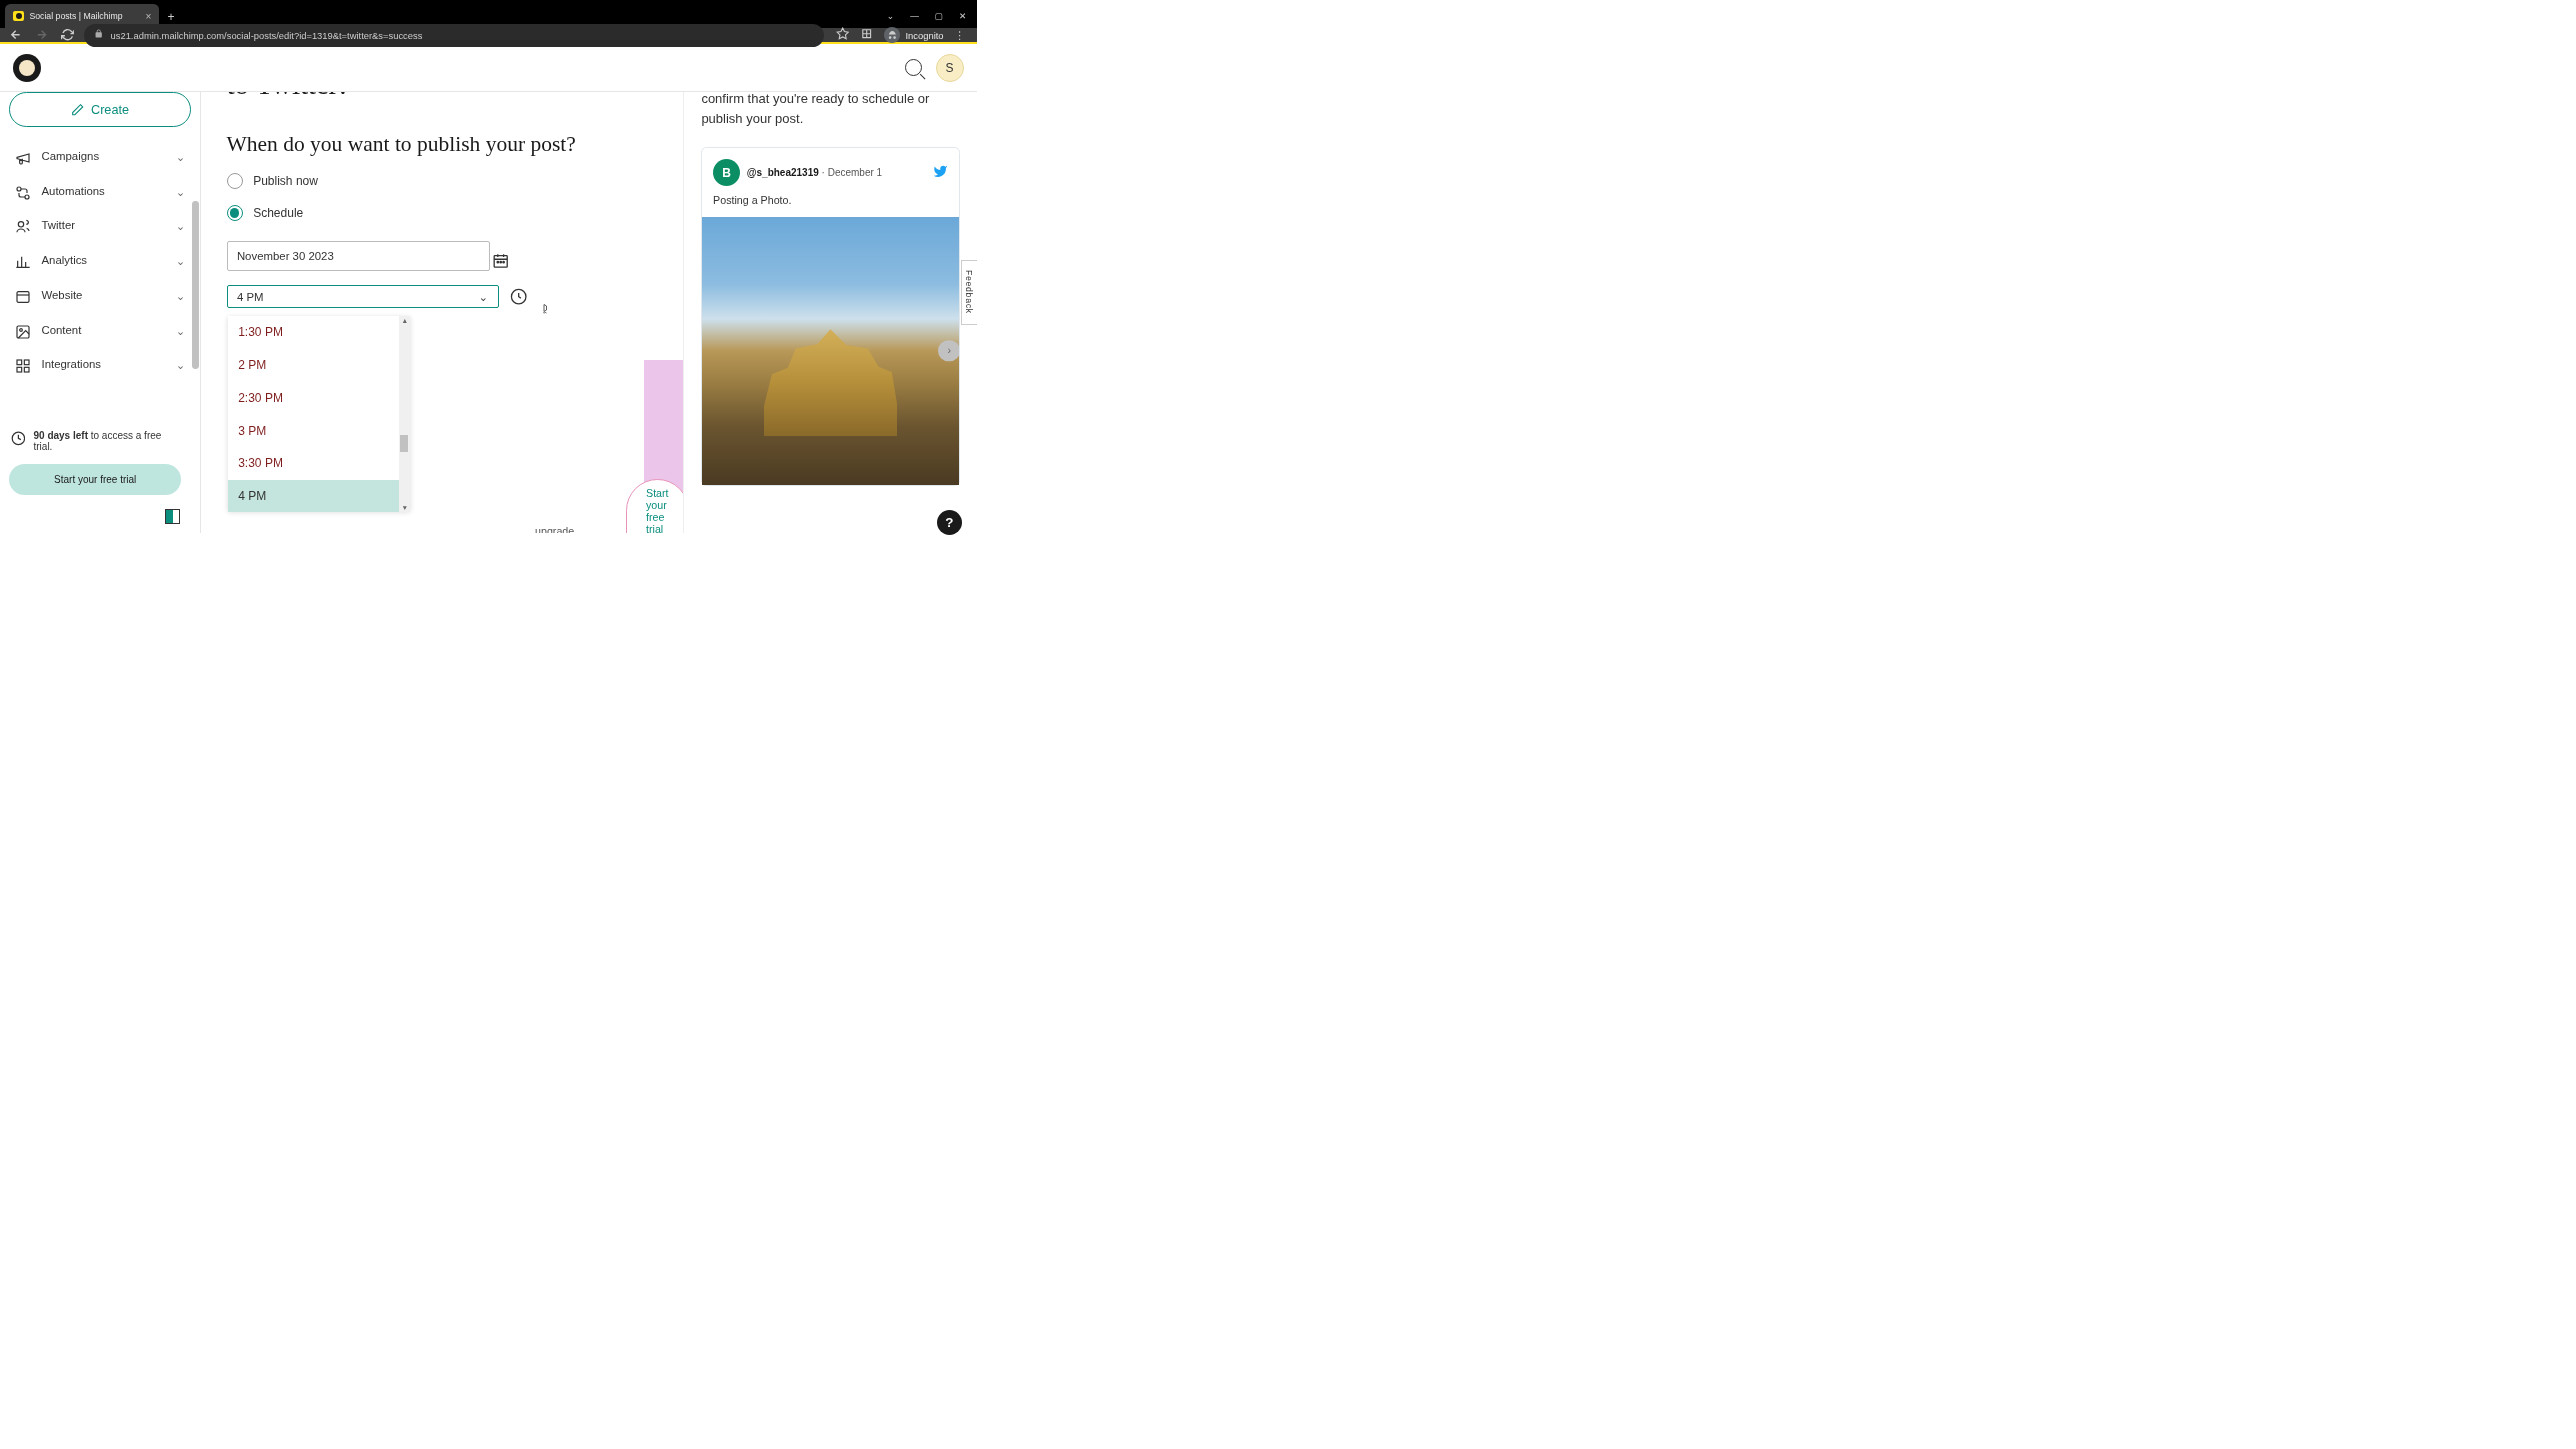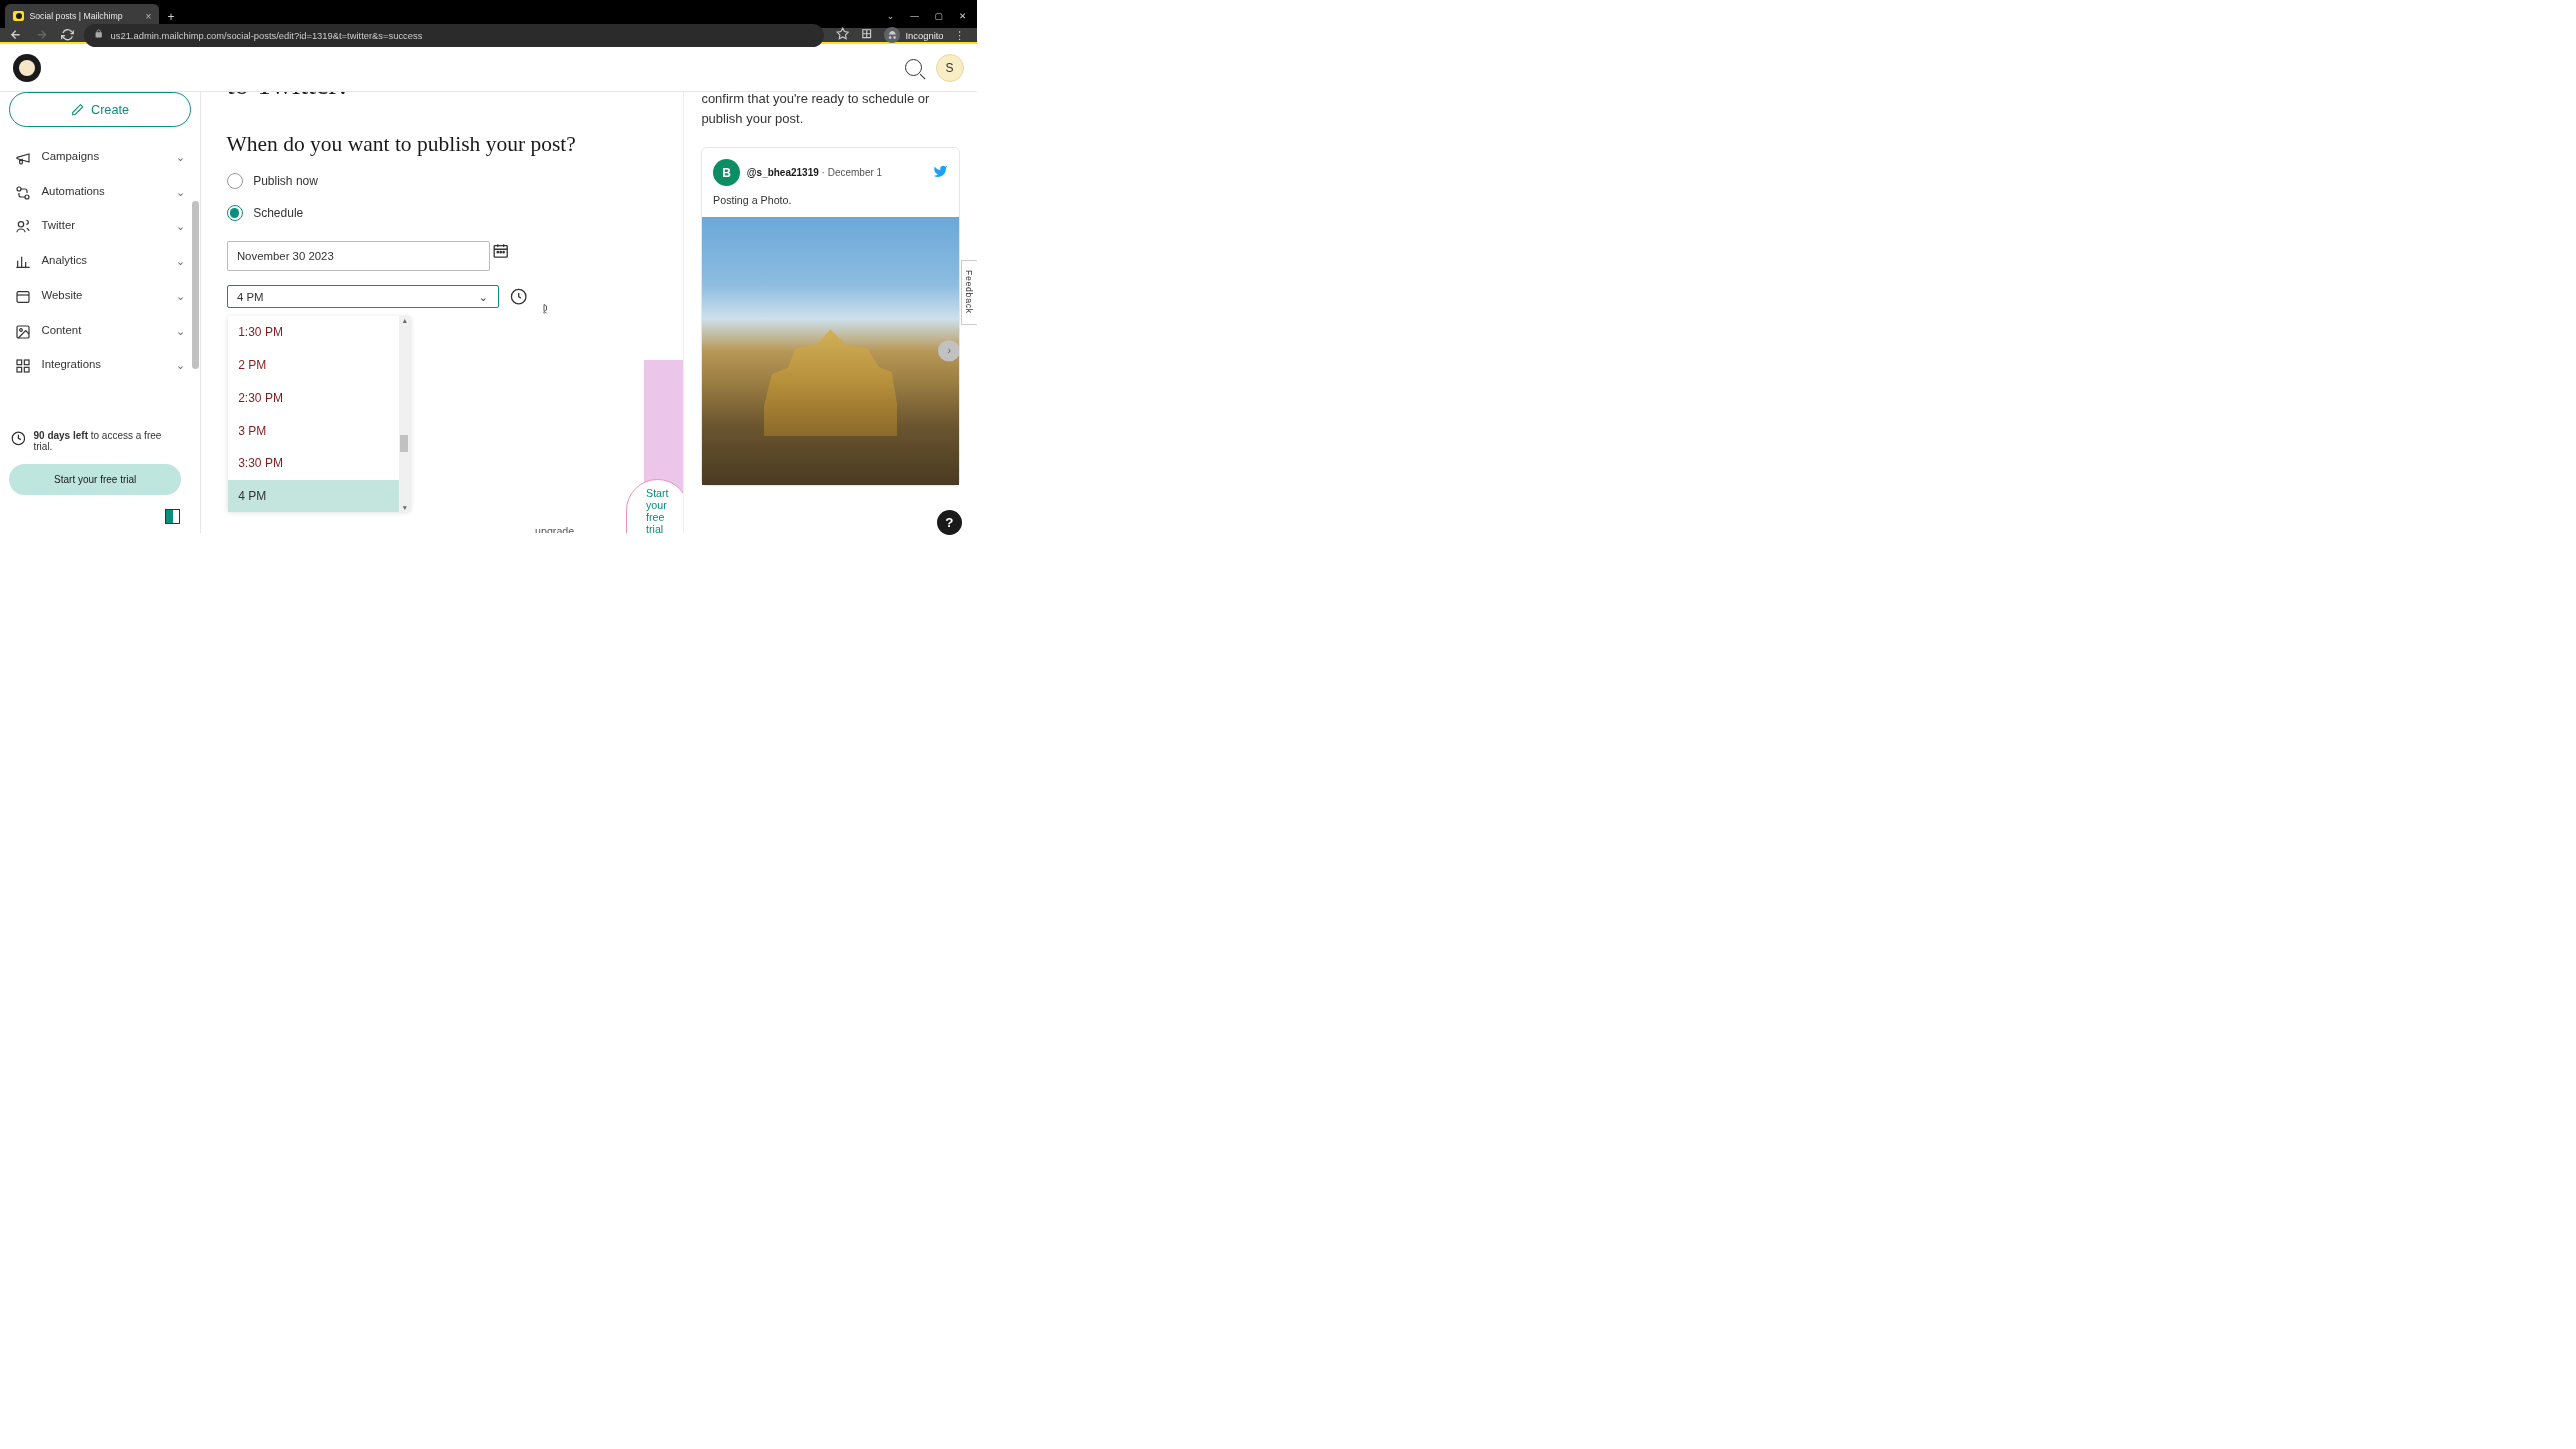--- a/index.html
+++ b/index.html
@@ -59,21 +59,21 @@
 
 .main{flex:1;padding:0 25.5px;position:relative;overflow:hidden;}
 .heading-cut{font-family:Georgia,serif;font-size:29.5px;font-weight:500;color:#1a1a1a;margin-top:-24px;letter-spacing:-0.3px;}
 .subheading{font-family:Georgia,serif;font-size:21.5px;font-weight:500;color:#1a1a1a;margin-top:31px;}
 
 .radio-row{display:flex;align-items:center;gap:10.7px;margin-top:16px;font-size:12px;color:#333;cursor:pointer;}
 .radio{width:16px;height:16px;border:1.3px solid #999;border-radius:50%;display:flex;align-items:center;justify-content:center;}
 .radio.checked{border-color:#0b8e7e;}
 .radio.checked::after{content:"";width:9.4px;height:9.4px;background:#0b8e7e;border-radius:50%;}
 
-.date-row{display:flex;align-items:flex-start;gap:2px;margin-top:20px;}
+.date-row{display:flex;align-items:flex-end;gap:2px;margin-top:20px;}
 .date-input{width:263px;height:29.5px;border:0.7px solid #bbb;border-radius:2px;padding:0 9.4px;font-size:11.4px;color:#333;display:flex;align-items:center;background:#fff;}
 .cal-ico,.clock-ico{width:19px;height:19px;display:flex;align-items:center;justify-content:center;cursor:pointer;}
 
 .time-row{display:flex;align-items:center;gap:10.7px;margin-top:14.8px;position:relative;}
 .time-select{width:272px;height:23px;border:1.3px solid #0b8e7e;border-radius:2px;padding:0 9.4px;font-size:11.4px;color:#333;display:flex;align-items:center;background:#fff;cursor:pointer;position:relative;}
 .time-select .chev-down{margin-left:auto;color:#333;}
 
 .dropdown{position:absolute;top:29.5px;left:0;width:182px;background:#fff;box-shadow:0 1.3px 5.4px rgba(0,0,0,0.15);z-index:10;max-height:208px;}
 .dropdown .opt{padding:9.4px 10.7px;font-size:12px;color:#7f1d1d;cursor:pointer;}
 .dropdown .opt.selected{background:#c4e5dd;color:#333;}

